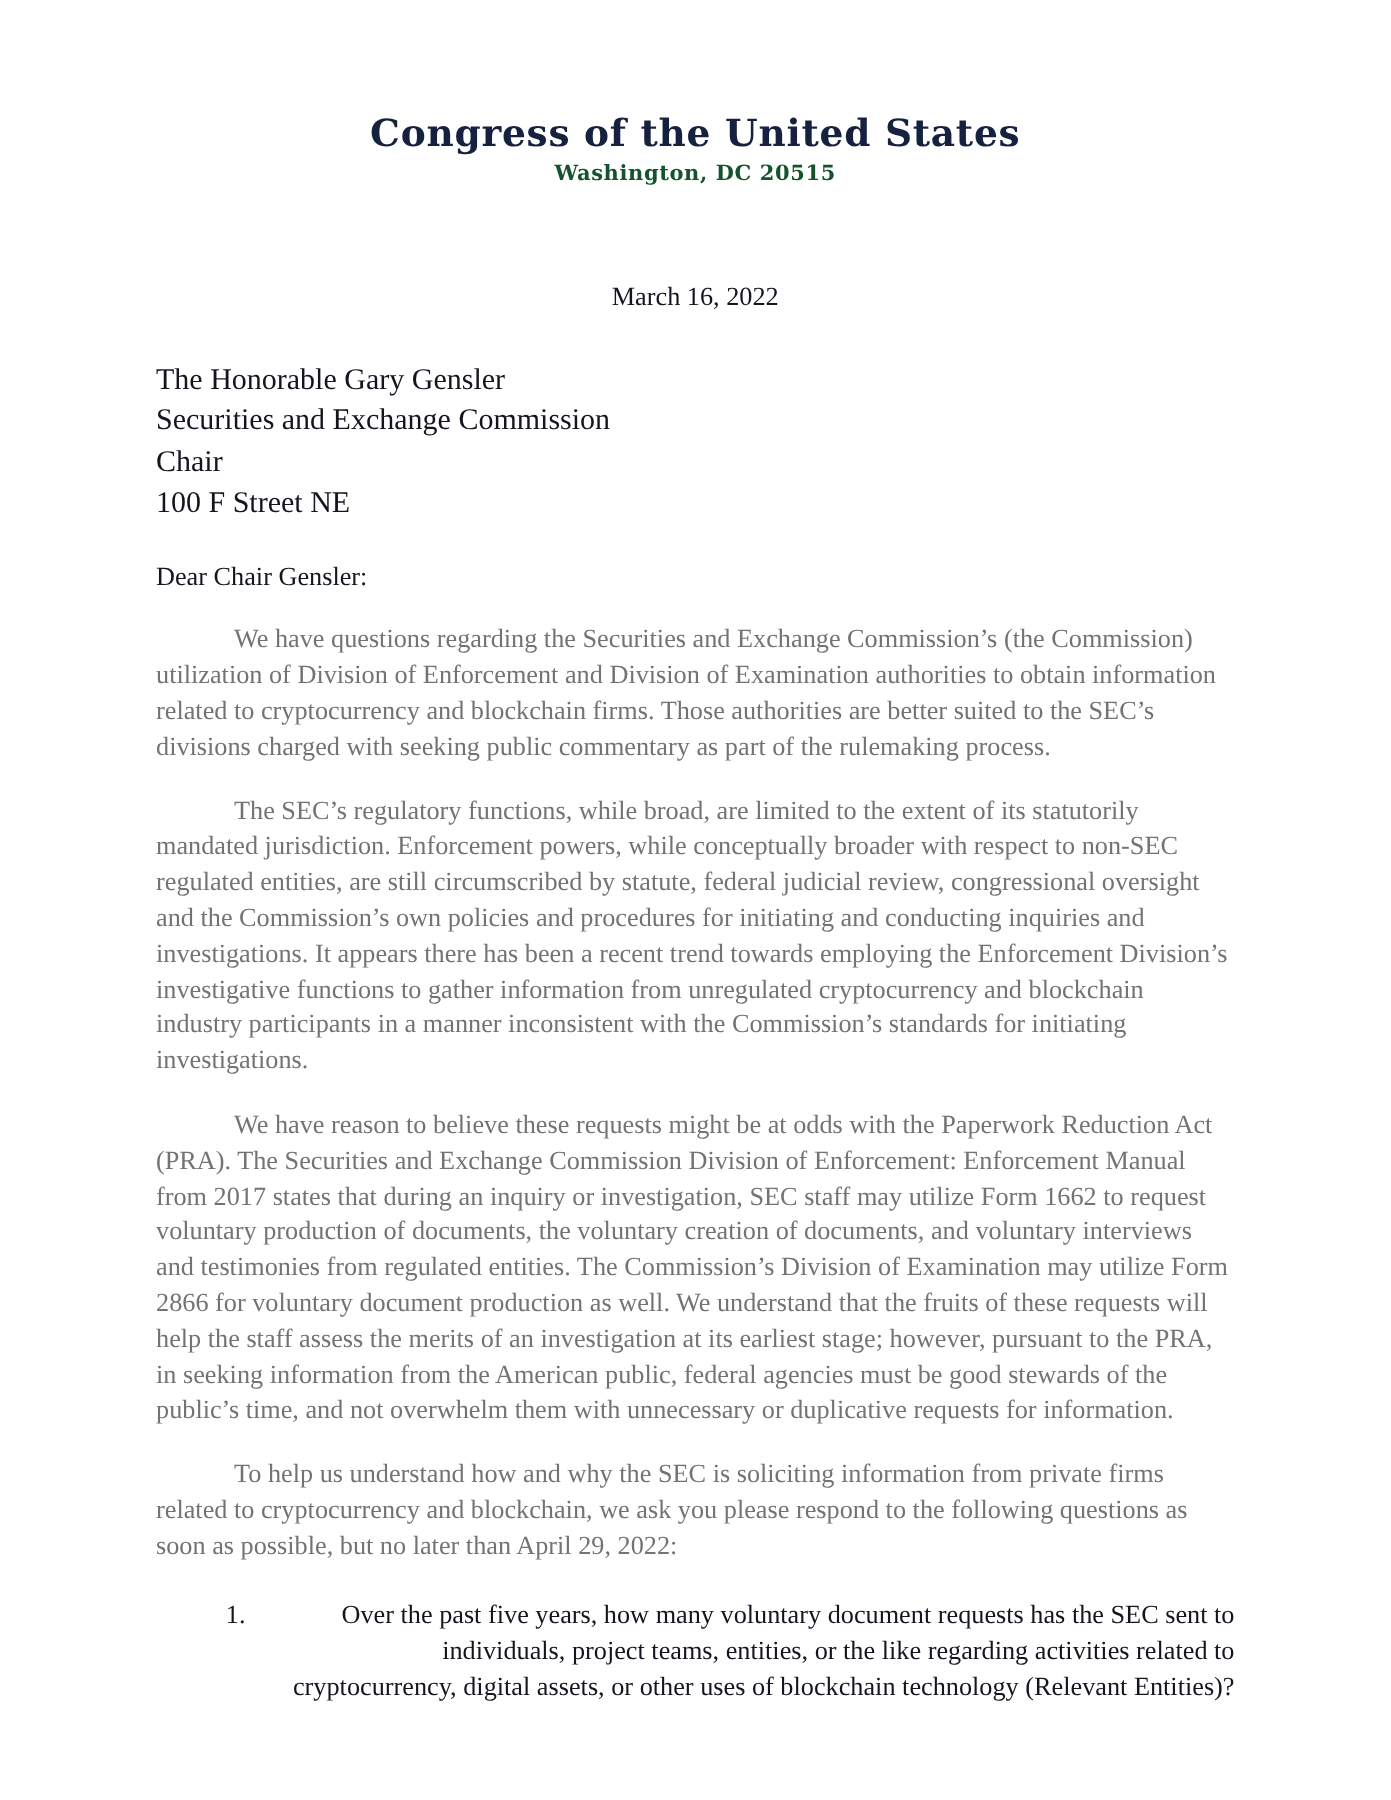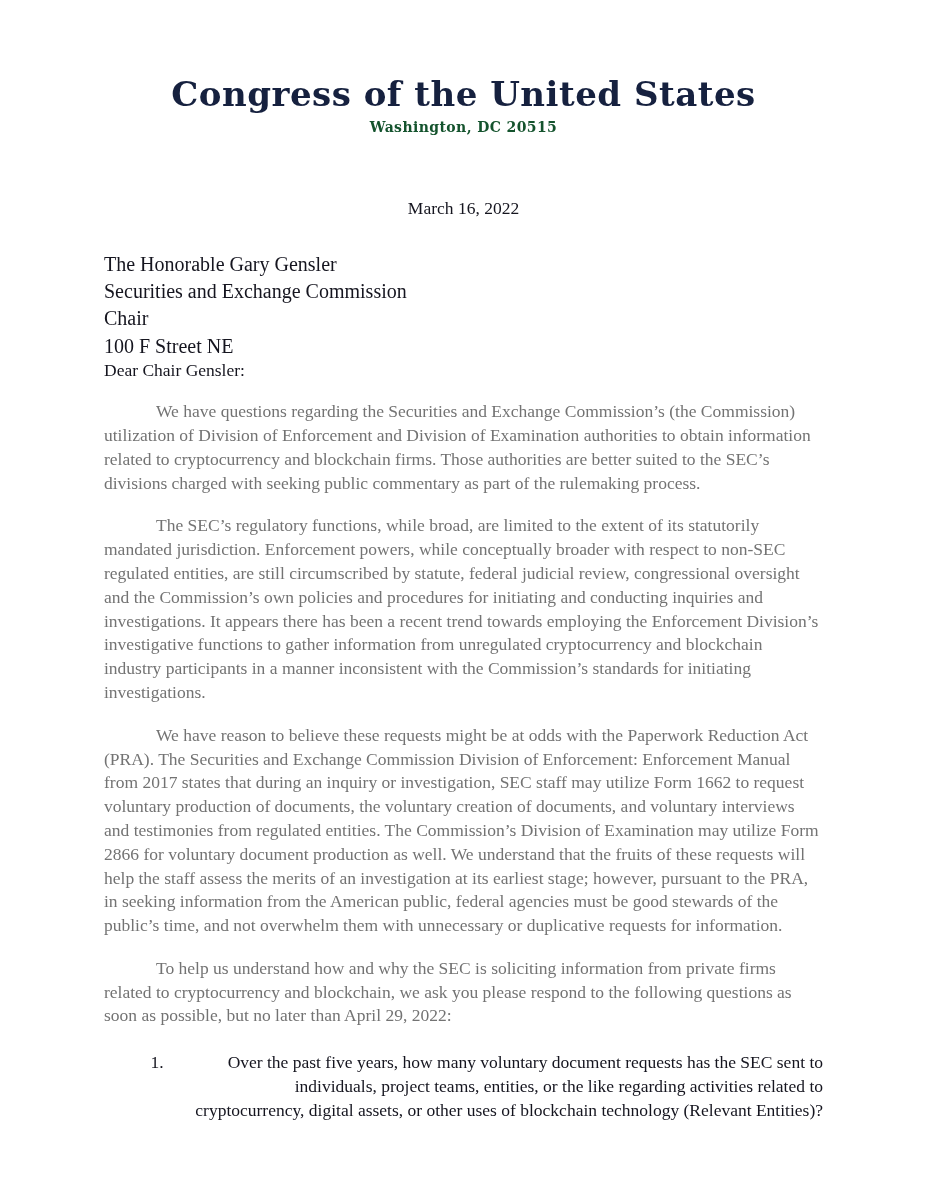--- a/index.html
+++ b/index.html
@@ -22,21 +22,21 @@
     box-sizing: border-box;
     padding: 0 104px;
   }
   .letterhead {
     text-align: center;
     margin-top: 74px;
   }
   .letterhead-line1 {
     font-family: "DejaVu Serif", serif;
     font-weight: bold;
-    font-size: 34px;
+    font-size: 25px;
     letter-spacing: 0.5px;
     color: #16213f;
     line-height: 1.2;
   }
   .letterhead-line2 {
     font-family: "DejaVu Serif", serif;
     font-weight: bold;
     font-size: 14px;
     letter-spacing: 0.4px;
     color: #14532d;
@@ -49,20 +49,21 @@
     margin-top: 62px;
     color: #15151f;
   }
   .address-block {
     margin-top: 32px;
     font-size: 20px;
     line-height: 1.37;
     color: #15151f;
   }
   .salutation {
+    margin-top: 25px;
     font-size: 17.5px;
     color: #15151f;
   }
   .body-par {
     margin-top: 19px;
     font-size: 17.5px;
     line-height: 1.36;
     text-indent: 52px;
     text-align: left;
     color: #737373;

